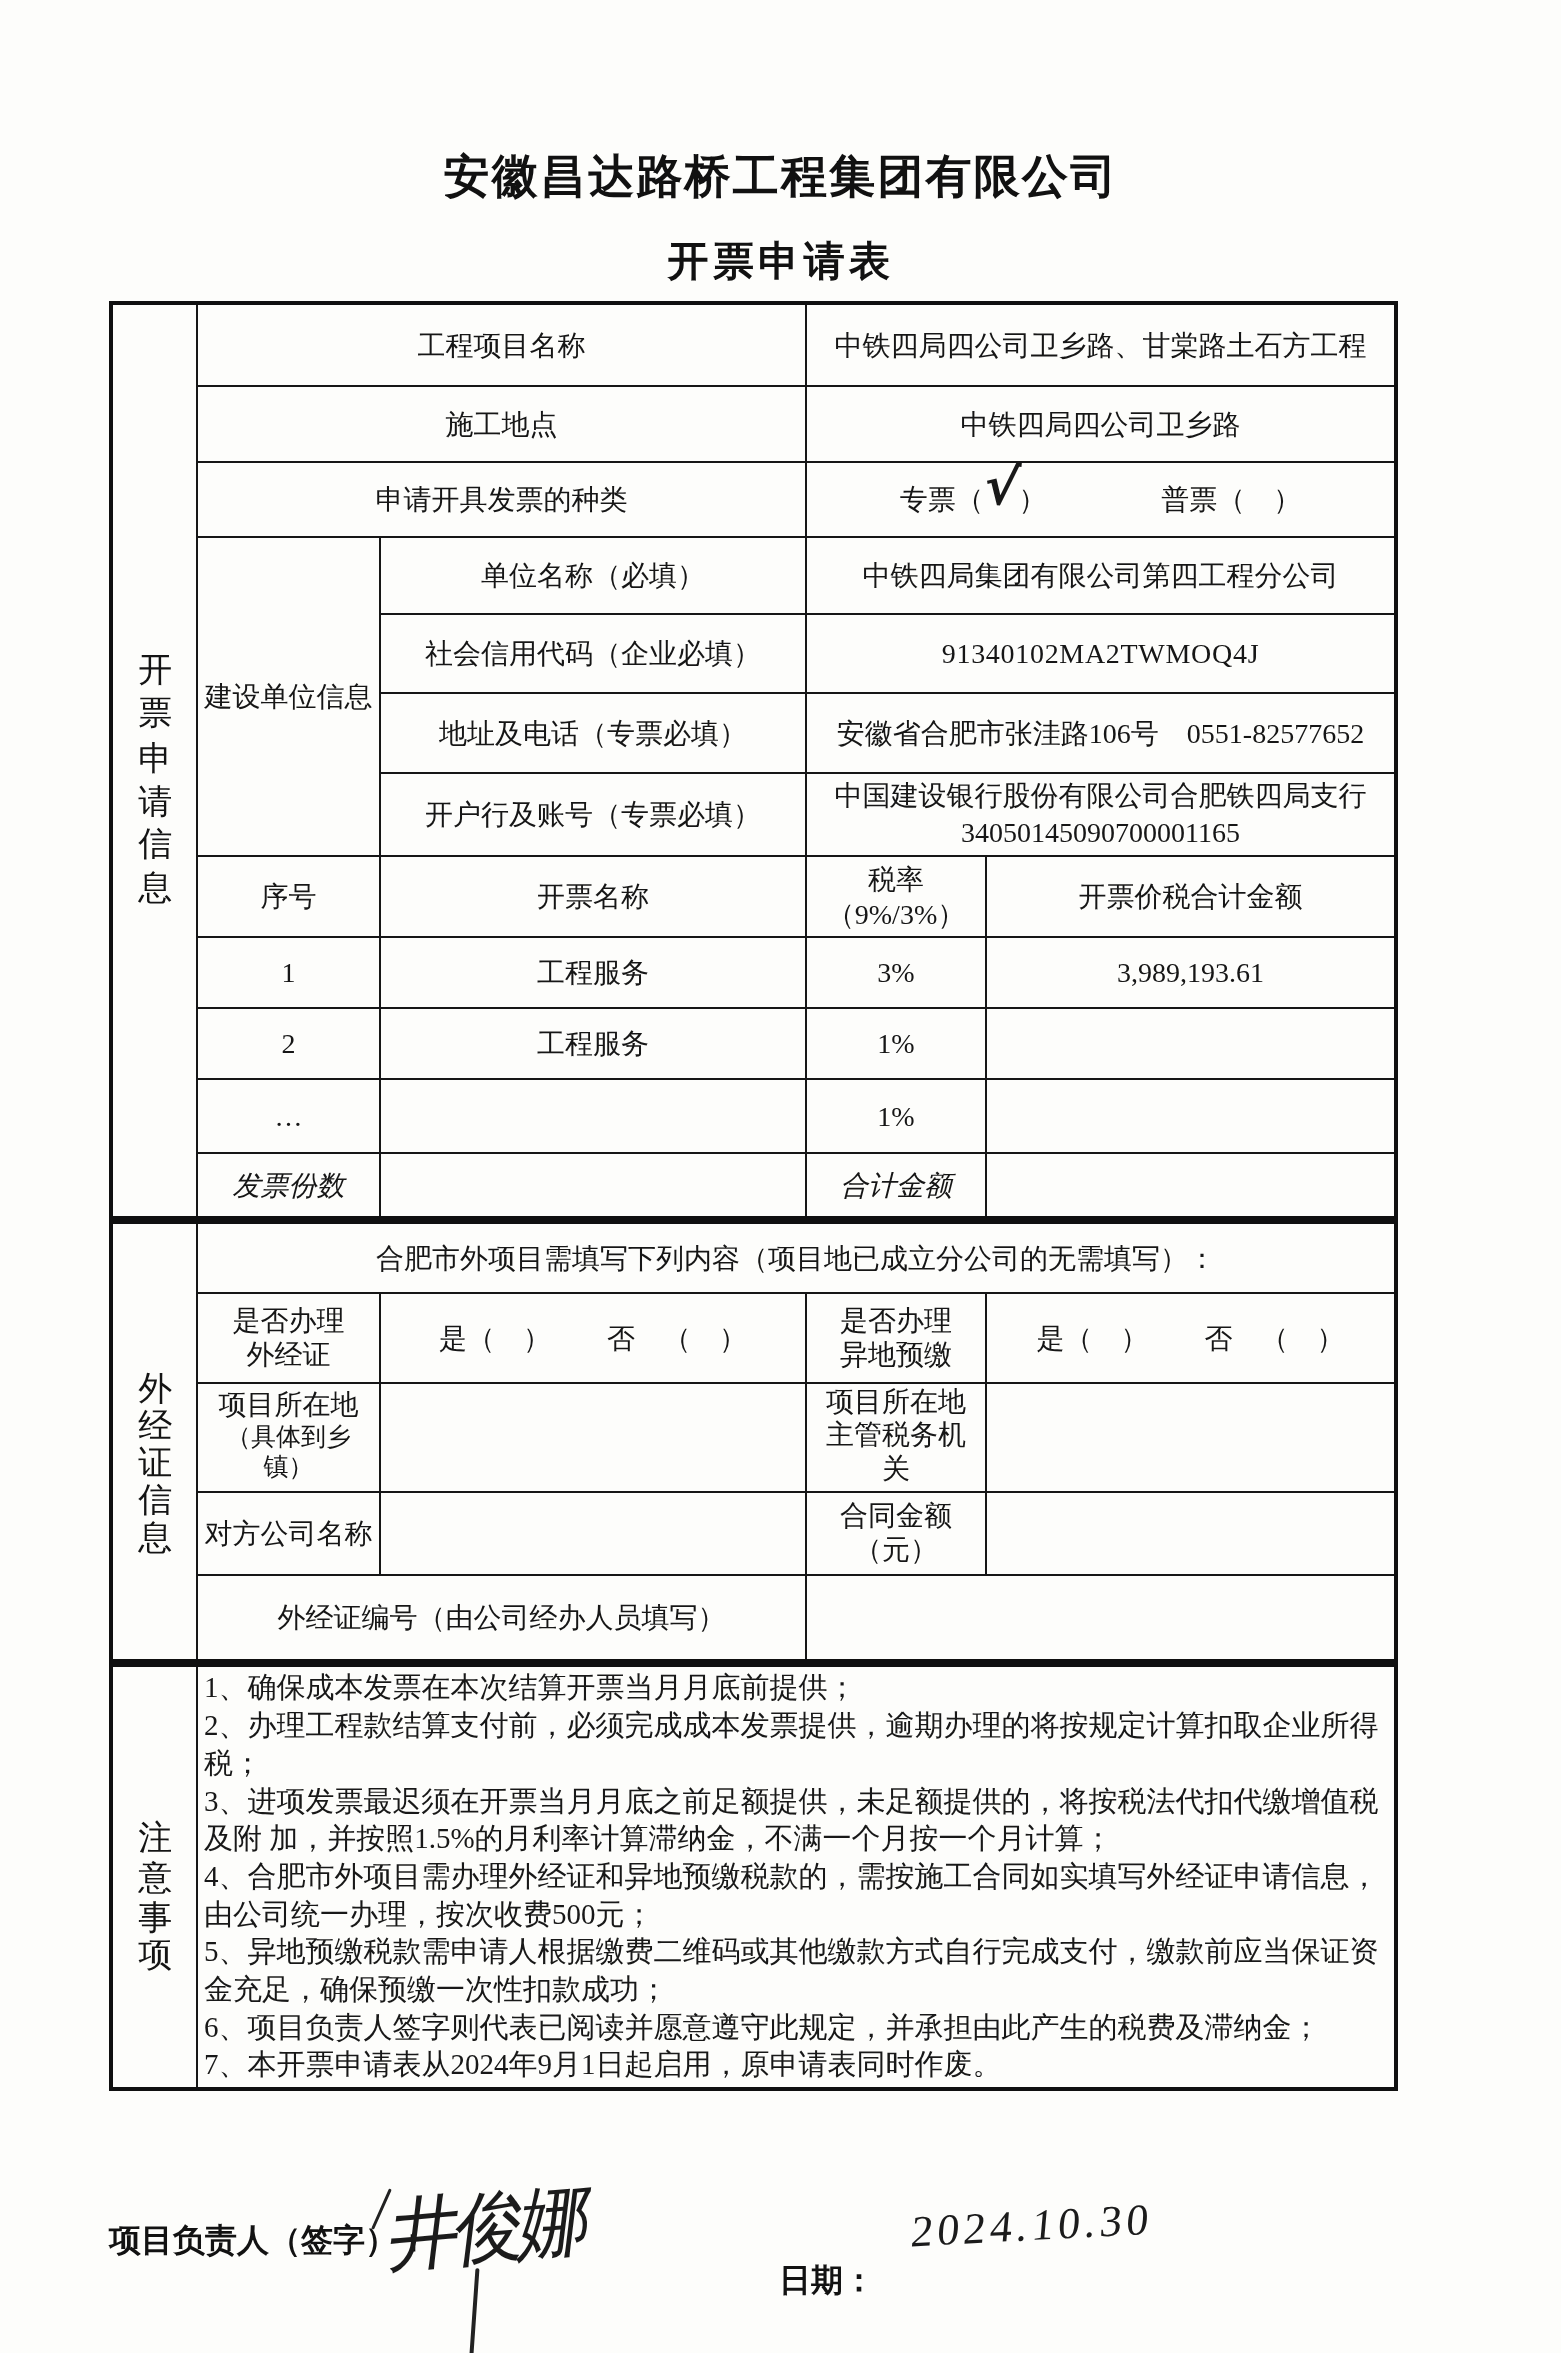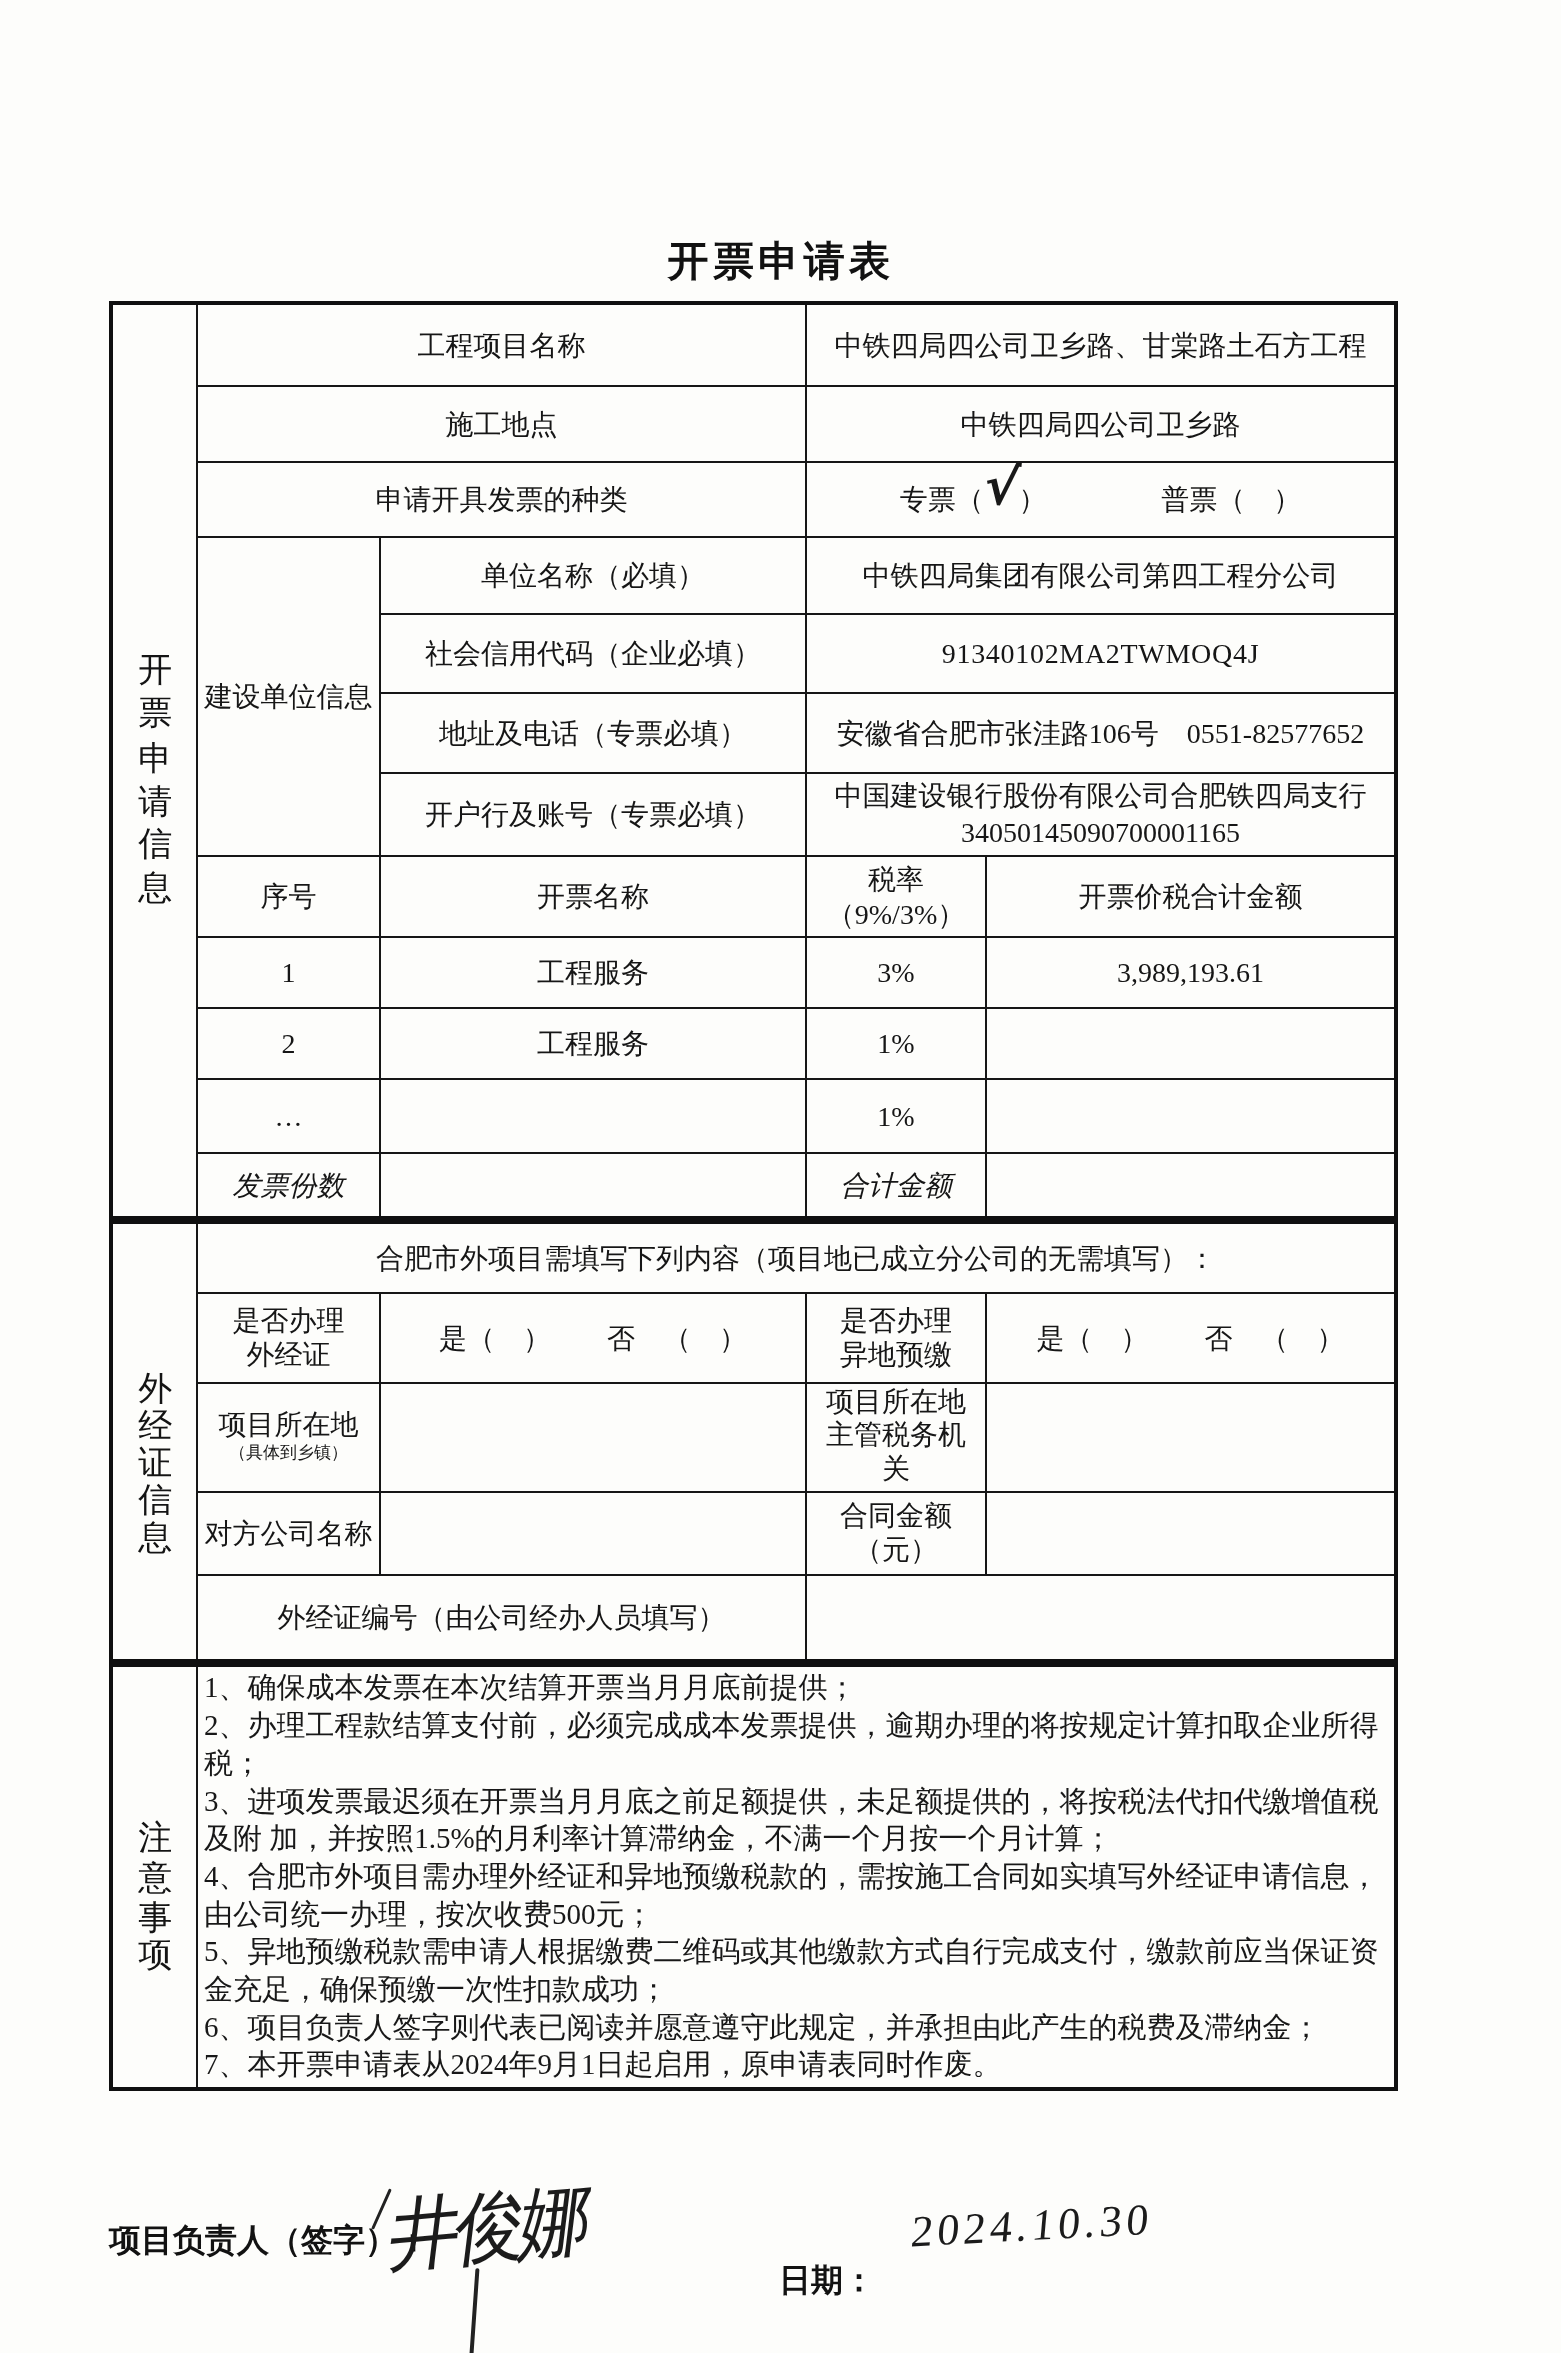--- a/index.html
+++ b/index.html
@@ -49,21 +49,21 @@
   .check{
     display:inline-block;font-size:52px;font-weight:bold;line-height:0;
     transform:rotate(6deg) translateY(-4.4px);
     font-family:"DejaVu Sans",sans-serif;color:#191919;
   }
   .note-row td{
     border-bottom:3.7px dashed #161616;
     text-align:left;padding-left:14.7px;font-size:29px;
   }
   .two-line span{display:block;line-height:1.2;}
-  .two-line .small{font-size:17px;}
+  .two-line .small{font-size:25px;}
   .notes-cell{text-align:left;vertical-align:top;padding:8.8px 13.3px 5.9px 16px;}
   .note-line{font-size:29px;line-height:1.3;color:#181818;text-align:left;}
   .mail-cell{
     text-align:left;vertical-align:top;padding:10.3px 8.8px;
     font-family:"Liberation Sans","DejaVu Sans",sans-serif;
     font-weight:bold;font-size:30px;
   }
   .footer{position:absolute;top:2209px;left:109px;width:1286px;height:125px;}
   .signer-label,.date-label{
     position:absolute;top:10.3px;
@@ -90,20 +90,21 @@
     position:absolute;left:802px;top:-8.8px;
     font-size:44px;color:#1b1b1b;letter-spacing:4.4px;white-space:nowrap;
     transform:rotate(-3deg) skewX(-8deg);
   }
 </style>
 </head>
 <body>
 
 <div class="page">
 
+  <div class="doc-title">安徽昌达路桥工程集团有限公司</div>
   <div class="doc-subtitle">开票申请表</div>
 
   <div class="tables">
 
     <table class="sec">
       <colgroup>
           <col class="c0">
           <col class="c1">
           <col class="c2">
           <col class="c3">

